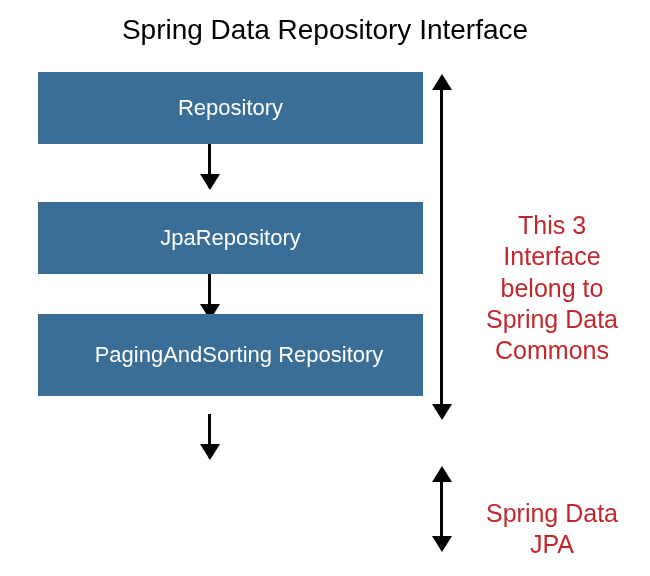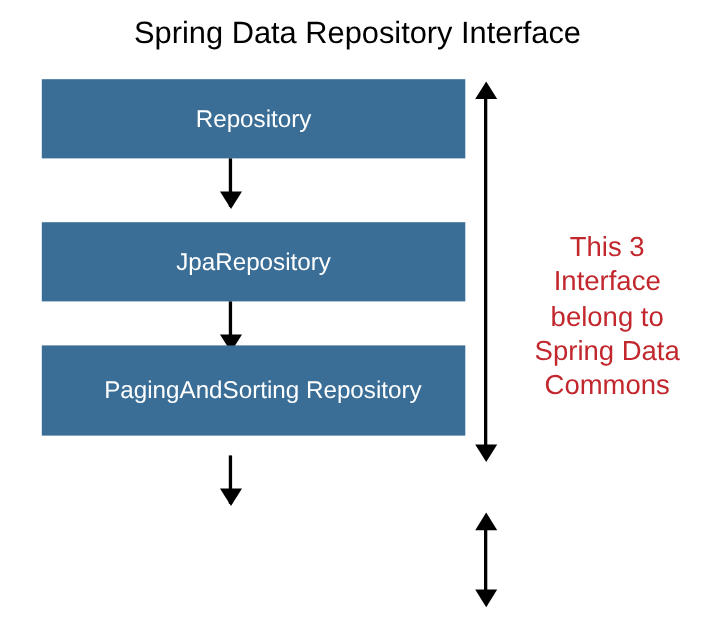--- a/index.html
+++ b/index.html
@@ -117,14 +117,15 @@
   <div class="box box3">
     <span>PagingAndSorting Repository</span>
   </div>
   <div class="dnarrow a3"></div>
 
 
   <div class="brace brace1"></div>
   <div class="note note1">This 3 Interface belong to Spring Data Commons</div>
 
   <div class="brace brace2"></div>
+  <div class="note note2">Spring Data JPA</div>
 
 </div>
 
 </body></html>

